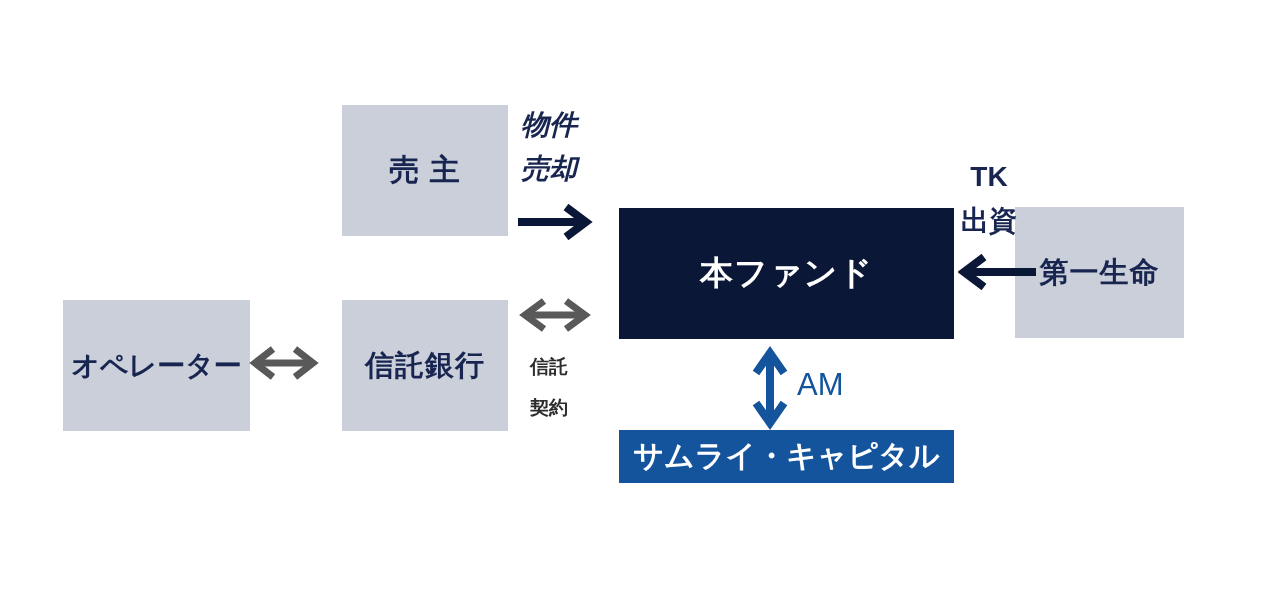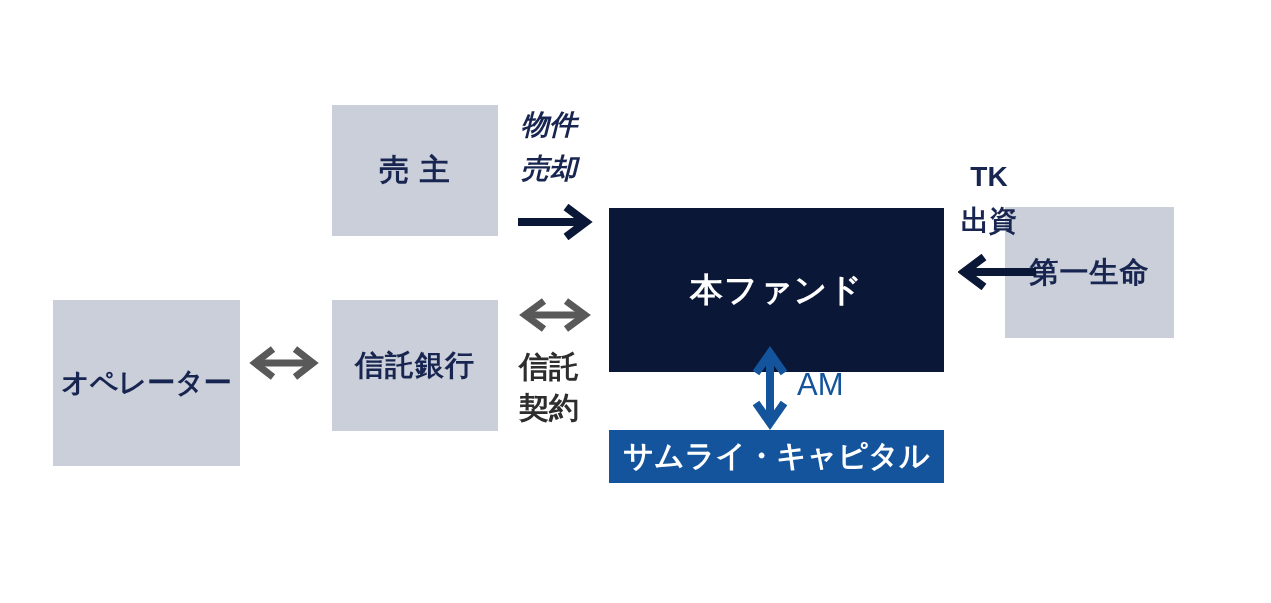--- a/index.html
+++ b/index.html
@@ -17,43 +17,44 @@
   }
   .box {
     position: absolute;
     display: flex;
     align-items: center;
     justify-content: center;
     font-weight: bold;
     text-align: center;
     letter-spacing: 1px;
     box-sizing: border-box;
+    margin-left: 10px;
   }
   .box.gray {
     background: var(--box-gray);
     color: var(--text-navy);
   }
   #seller      { left: 332px;  top: 105px; width: 166px; height: 131px; font-size: 30px; }
-  #operator    { left: 53px;   top: 300px; width: 187px; height: 166px; font-size: 28px; letter-spacing: 0; }
+  #operator    { left: 53px;   top: 300px; width: 187px; height: 131px; font-size: 28px; letter-spacing: 0; }
   #trust-bank  { left: 332px;  top: 300px; width: 166px; height: 131px; font-size: 29px; }
-  #fund        { left: 609px;  top: 208px; width: 335px; height: 164px; font-size: 33px;
+  #fund        { left: 609px;  top: 208px; width: 335px; height: 131px; font-size: 33px;
                  background: var(--navy); color: #ffffff; }
   #daiichi     { left: 1005px; top: 207px; width: 169px; height: 131px; font-size: 29px; }
   #samurai     { left: 609px;  top: 430px; width: 335px; height: 53px;  font-size: 30px;
                  background: var(--blue); color: #ffffff; letter-spacing: 0; }
 
   .edge-label {
     position: absolute;
     text-align: center;
     font-weight: bold;
     white-space: nowrap;
   }
   #label-property-sale { left: 503px; top: 103px; width: 92px; font-size: 28px; line-height: 44px; color: var(--text-navy); font-style: italic; }
   #label-tk            { left: 943px; top: 155px; width: 92px; font-size: 28px; line-height: 44px; color: var(--text-navy); }
-  #label-trust         { left: 503px; top: 346px; width: 92px; font-size: 30px; line-height: 41px; color: var(--label-dark); }
+  #label-trust         { left: 503px; top: 346px; width: 92px; font-size: 19px; line-height: 41px; color: var(--label-dark); }
   #label-am            { left: 797px; top: 367px; font-size: 31px; font-weight: 400; color: var(--blue); }
 
   .arrow { position: absolute; }
   .arrow path { fill: none; stroke-linecap: butt; stroke-linejoin: miter; }
   .arrow-navy path { stroke: var(--navy); stroke-width: 8; }
   .arrow-grey path { stroke: var(--arrow-gray); stroke-width: 7; }
   .arrow-blue path { stroke: var(--blue); stroke-width: 8; }
 
   #arrow-property-sale { left: 514px; top: 204px; }
   #arrow-trust         { left: 514px; top: 297px; }

